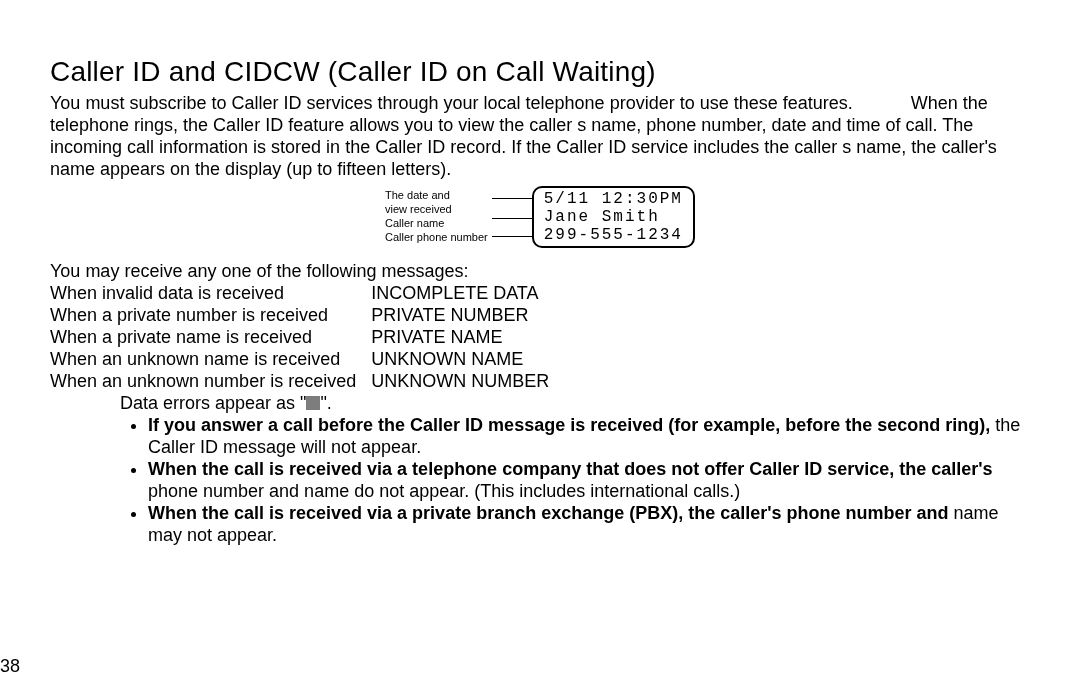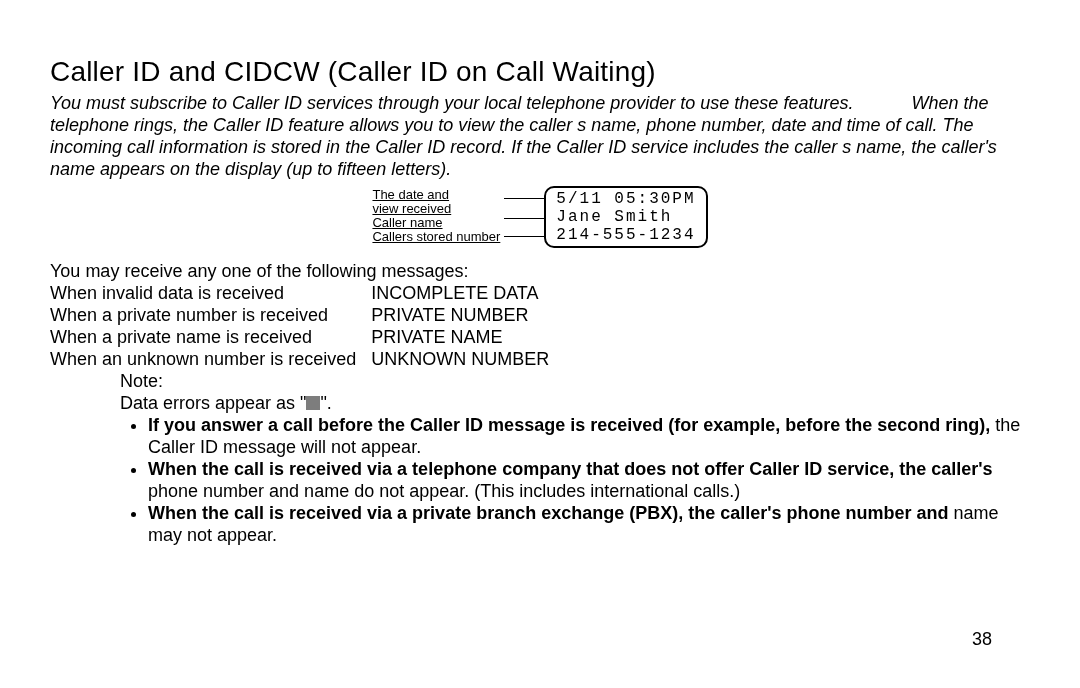--- a/index.html
+++ b/index.html
@@ -23,41 +23,40 @@
     letter-spacing: 0.2px;
   }
   .body-text {
     font-size: 18px;
     line-height: 22px;
     margin: 0;
   }
   .intro {
     margin-top: 2px;
   }
-  .intro span { display: inline; font-style: italic; }
+  .intro span { display: inline; }
 
   
   .diagram {
     width: 100%;
     display: flex;
     justify-content: center;
     margin: 6px 0 6px 0;
   }
   .diagram-inner {
     display: flex;
     align-items: flex-start;
     gap: 0;
   }
   .labels {
-    font-size: 13px;
+    font-size: 11px;
     line-height: 14px;
     text-align: left;
     padding-top: 2px;
     padding-right: 4px;
-    text-decoration: underline;
   }
   .labels div { white-space: nowrap; }
   .lines {
     width: 40px;
     height: 60px;
     position: relative;
   }
   .lines .h {
     position: absolute;
     height: 1px;
@@ -105,23 +104,23 @@
   ul.bullets li {
     padding: 0;
     margin: 0;
   }
   ul.bullets li .b { font-weight: 700; text-align: center; }
 
   .page-number {
     position: absolute;
     left: 0;
     width: 992px;
-    text-align: right;
+    text-align: left;
     font-size: 18px;
-    top: 629px;
+    top: 656px;
   }
 </style>
 </head>
 <body>
 
 <div class="page">
 
   <h1 class="title">Caller ID and CIDCW (Caller ID on Call Waiting)</h1>
 
   <p class="body-text intro">
@@ -129,58 +128,61 @@
     <span style="display:inline-block; width:48px;"></span>
     <span>When the telephone rings, the Caller ID feature allows you to view the caller s name, phone number, date and time of call. The incoming call information is stored in the Caller ID record. If the Caller ID service includes the caller s name, the caller's name appears on the display (up to fifteen letters).</span>
   </p>
 
   <div class="diagram">
     <div class="diagram-inner">
       <div class="labels">
         <div>The date and</div>
         <div>view received</div>
         <div>Caller name</div>
-        <div>Callers stored number</div>
+        <div>Caller phone number</div>
       </div>
       <div class="lines">
         <div class="h" style="top:12px;"></div>
         <div class="h" style="top:32px;"></div>
         <div class="h" style="top:50px;"></div>
       </div>
-      <div class="screen"><span>5/11 05:30PM</span>
+      <div class="screen"><span>5/11 12:30PM</span>
 <span>Jane Smith</span>
-<span>214-555-1234</span></div>
+<span>299-555-1234</span></div>
     </div>
   </div>
 
   <p class="body-text msgs-head">You may receive any one of the following messages:</p>
 
   <table class="msgs">
     <tbody>
         <tr>
       <td>When invalid data is received</td>
       <td>INCOMPLETE DATA</td>
     </tr>
     <tr>
       <td>When a private number is received</td>
       <td>PRIVATE NUMBER</td>
     </tr>
     <tr>
       <td>When a private name is received</td>
       <td>PRIVATE NAME</td>
     </tr>
     <tr>
+      <td>When an unknown name is received</td>
+      <td>UNKNOWN NAME</td>
+    </tr>
+    <tr>
       <td>When an unknown number is received</td>
       <td>UNKNOWN NUMBER</td>
     </tr>
   </tbody>
     </table>
 
   <div class="note-block">
-    <div>Note:</div>
     <div class="note-line">
       <span>Data errors appear as   "</span><span class="sq"></span><span>".</span>
     </div>
     <ul class="bullets">
       <li>
         <span class="b">If you answer a call before the Caller ID message is received (for example, before the second ring),</span><span> the Caller ID message will not appear.</span>
       </li>
       <li>
         <span class="b">When the call is received via a telephone company that does not offer Caller ID service, the caller's</span><span> phone number and name do not appear. (This includes international calls.)</span>
       </li>

